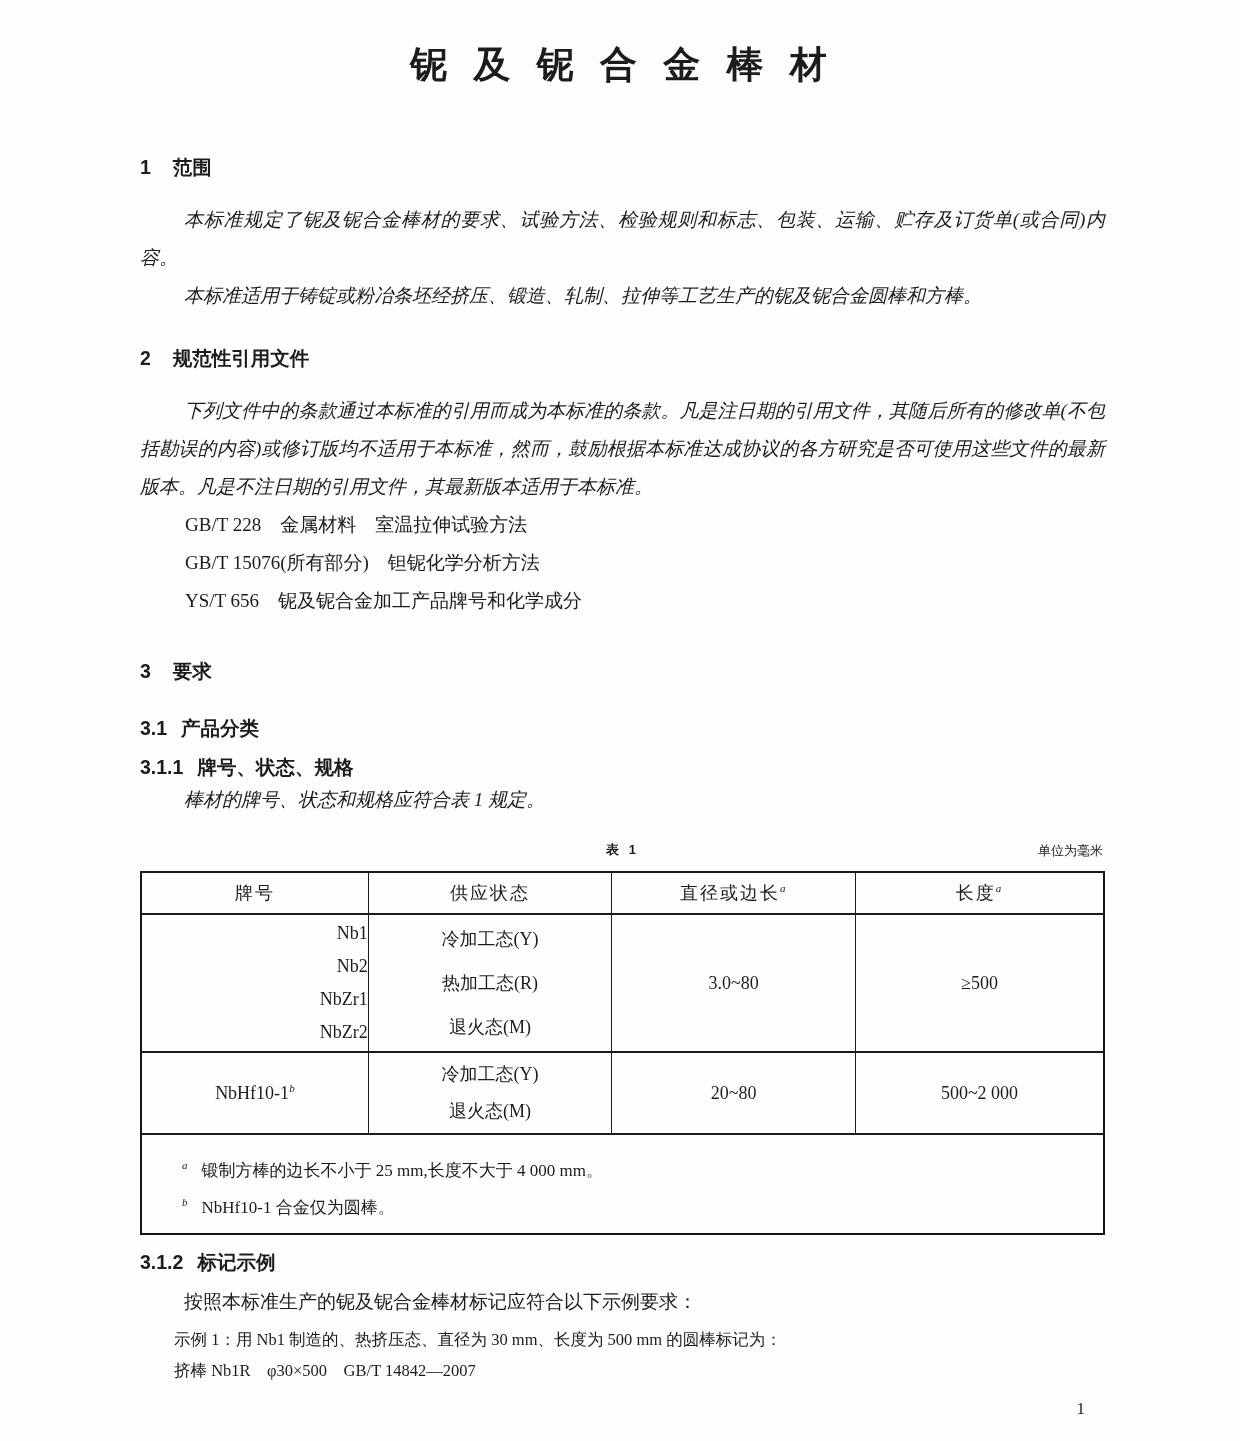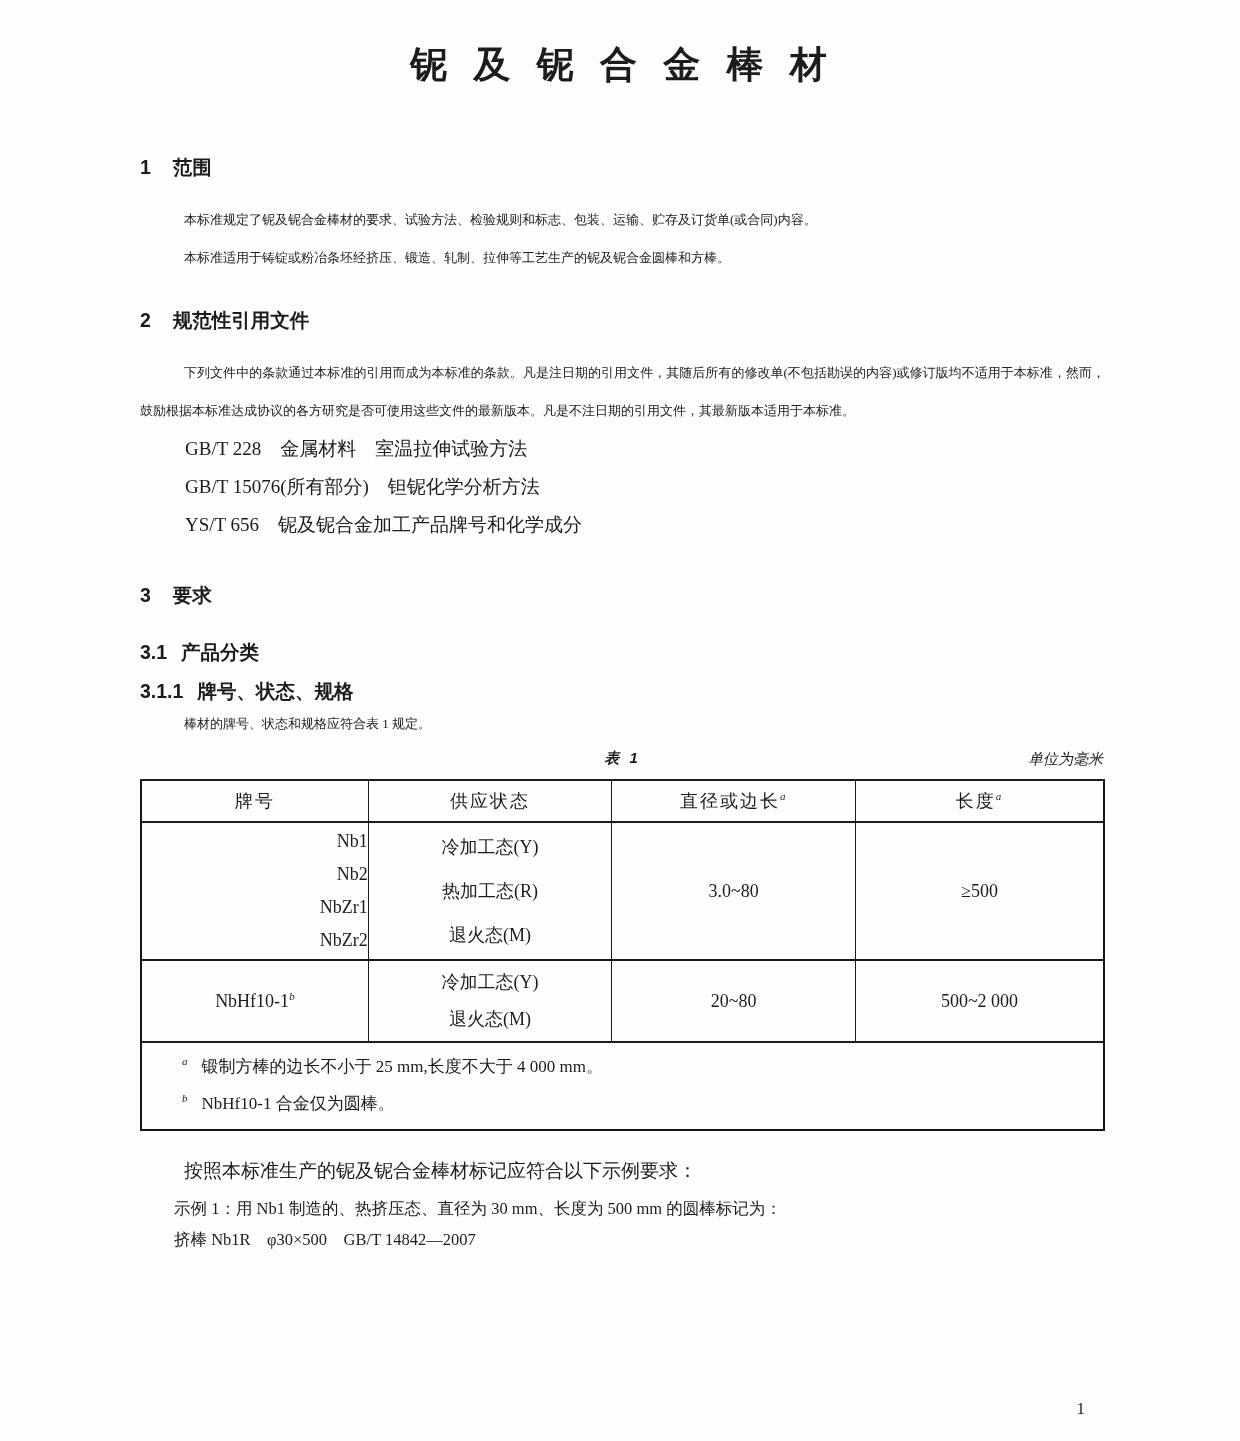--- a/index.html
+++ b/index.html
@@ -27,37 +27,37 @@
   }
   .h-sec{
     font-family:"Liberation Sans","DejaVu Sans",sans-serif;
     font-weight:bold;
     font-size:19.5px;
     margin:0;
   }
   .h-sec .num{margin-right:22px;}
   .h-sub .num{margin-right:14px;}
   .body-p{
-    font-size:13px;
+    font-size:19px;
     line-height:38px;
     margin:0;
     text-align:justify;
+    font-style:italic;
   }
   .indent{text-indent:44px;}
   .ref-line{
     font-size:19px;
     line-height:38px;
     padding-left:45px;
   }
   .table-cap{
     position:relative;
-    font-size:15px;
+    font-size:13px;
     height:30px;
-    margin-top:6px;
-    font-style:italic;
+    margin-top:22px;
   }
   .table-cap .cap{
     position:absolute;left:0;right:0;text-align:center;
     font-family:"Liberation Sans","DejaVu Sans",sans-serif;
     font-weight:bold;
     letter-spacing:3px;
   }
   .table-cap .unit{position:absolute;right:2px;top:1px;}
   table.t1{
     width:100%;
@@ -80,21 +80,21 @@
   tr.r2 td{height:76px;}
   tr.r3 td{height:80px;}
   .ln-s div{line-height:44px;}
   .ln-g4 div{line-height:33px;text-align:right;}
   .ln-2 div{line-height:37px;}
   sup.mark{font-size:11px;font-style:italic;vertical-align:super;line-height:0;}
   tr.fn td{
     text-align:left;
     height:80px;
     border-bottom:1.5px solid #5a5a5a;
-    padding:2px 0 4px 40px;
+    padding:14px 0 4px 40px;
   }
   .fn-line{font-size:17px;line-height:37px;}
   .fn-line sup.mark{margin-right:14px;}
   .sp-s1{height:64px;}
   .sp-h2p{height:20px;}
   .sp-p2h{height:30px;}
   .sp-s3{height:38px;}
   .sp-s3a{height:30px;}
   .sp-s3b{height:12px;}
   .sp-312{height:14px;}
@@ -184,20 +184,21 @@
       <tr class="fn">
         <td colspan="4">
           <div class="fn-line"><sup class="mark">a</sup><span>锻制方棒的边长不小于 25 mm,长度不大于 4 000 mm。</span></div>
           <div class="fn-line"><sup class="mark">b</sup><span>NbHf10-1 合金仅为圆棒。</span></div>
         </td>
       </tr>
     </tbody>
   </table>
 
   <div class="sp-312"></div>
+  <h2 class="h-sec h-sub"><span class="num">3.1.2</span><span>标记示例</span></h2>
   <p class="ex-intro">按照本标准生产的铌及铌合金棒材标记应符合以下示例要求：</p>
 
   <div class="examples">
     <div class="ex-line">示例 1：用 Nb1 制造的、热挤压态、直径为 30 mm、长度为 500 mm 的圆棒标记为：</div>
     <div class="ex-line">挤棒 Nb1R　φ30×500　GB/T 14842—2007</div>
 
   </div>
 
   <div class="page-num">1</div>
 

